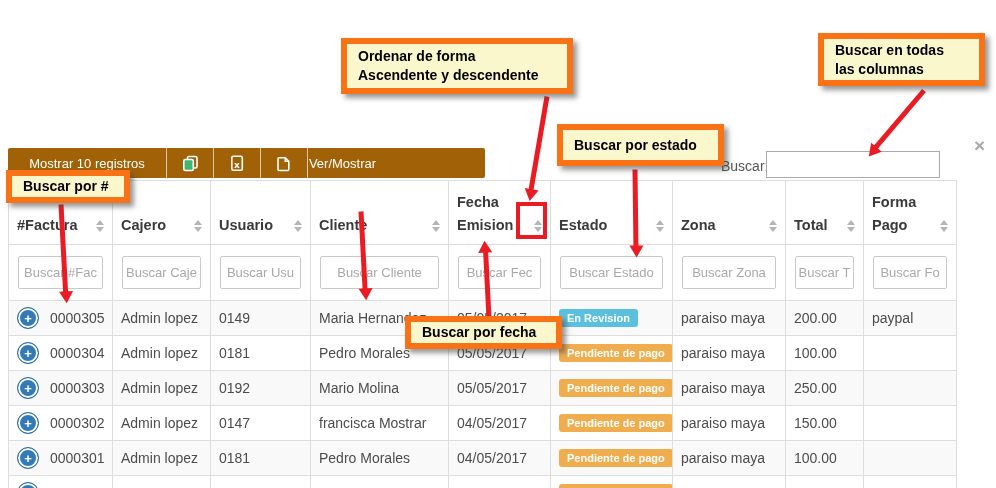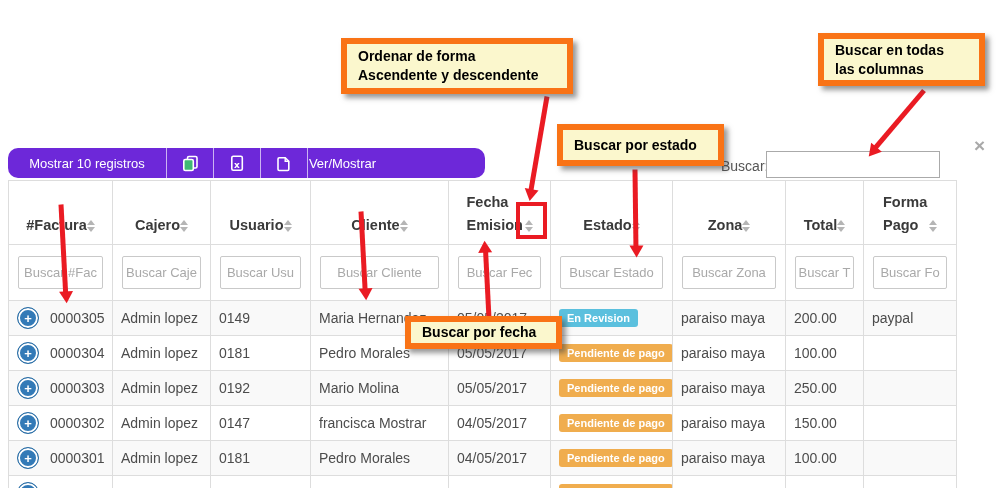--- a/index.html
+++ b/index.html
@@ -1,38 +1,38 @@
 <!DOCTYPE html>
 <html><head>
 <meta charset="utf-8">
 <style>
   html,body{margin:0;padding:0;width:996px;height:488px;background:#fff;overflow:hidden;
             font-family:"Liberation Sans","DejaVu Sans",sans-serif;}
   #stage{position:relative;width:996px;height:488px;overflow:hidden;}
 
   
   .toolbar{position:absolute;left:8px;top:148px;width:477px;height:30px;display:flex;
-           background:#6d28d9;border-radius:10px;overflow:hidden;}
+           background:#a16207;border-radius:2px;overflow:hidden;}
   .tbtn{display:flex;align-items:center;justify-content:center;color:#fff;font-size:13px;
         height:100%;box-sizing:border-box;border-left:1px solid rgba(255,255,255,.65);cursor:pointer;}
   .tbtn:first-child{border-left:none;}
   .tbtn svg{display:block;}
 
   
   .gs-label{position:absolute;left:721px;top:158px;font-size:14px;color:#555;}
   .gs-input{position:absolute;left:766px;top:151px;width:174px;height:27px;border:1px solid #aaa;
             box-sizing:border-box;font-size:13px;padding:0 6px;}
   .close-x{position:absolute;left:974px;top:135px;color:#a9a9a9;font-size:19px;font-weight:bold;cursor:pointer;}
 
   
   .dt-wrap{position:absolute;left:8px;top:180px;width:949px;height:308px;overflow:hidden;}
   table{border-collapse:collapse;table-layout:fixed;width:948px;}
   th,td{border:1px solid #ddd;box-sizing:border-box;overflow:hidden;}
   th{height:64px;vertical-align:bottom;padding:0 6px 8px 8px;background:#fff;cursor:pointer;}
-  .hcell{display:flex;justify-content:center;align-items:flex-end;
+  .hcell{display:flex;justify-content:space-between;align-items:flex-end;
          font-size:14.5px;font-weight:bold;color:#3a3a3a;line-height:1.55;text-align:left;}
   .sort{display:inline-flex;flex-direction:column;gap:2px;margin:0 2px 4px 0;}
   .sort i{display:block;width:0;height:0;border-left:4.5px solid transparent;border-right:4.5px solid transparent;}
   .sort .up{border-bottom:5px solid #b5b5b5;}
   .sort .down{border-top:5px solid #b5b5b5;}
   .frow td{height:56px;background:#fff;text-align:center;}
   .frow input{width:calc(100% - 16px);height:33px;border:1px solid #c9c9c9;border-radius:2px;
               box-sizing:border-box;text-align:center;font-size:13px;color:#555;
               font-family:"Liberation Sans","DejaVu Sans",sans-serif;}
   .frow input::placeholder{color:#a9a9a9;opacity:1;}
@@ -301,20 +301,21 @@
           <td></td>
           <td></td>
           <td></td>
         </tr>
       </tbody>
     </table>
   </div>
 
   <div class="redbox"></div>
 
+  <div class="callout" style="left:6px;top:170px;width:124px;height:33px;">Buscar por #</div>
   <div class="callout" style="left:341px;top:38px;width:232px;height:56px;">Ordenar de forma
 Ascendente y descendente</div>
   <div class="callout" style="left:545px;top:124px;width:167px;height:42px;margin-left:12px;">Buscar por estado</div>
   <div class="callout" style="left:818px;top:33px;width:167px;height:53px;">Buscar en todas
 las columnas</div>
   <div class="callout" style="left:405px;top:316px;width:157px;height:33px;">Buscar por fecha</div>
 
   <div class="arrow" style="left:61px;top:202px;width:88px;transform:rotate(87deg);"></div>
   <div class="arrow" style="left:361px;top:209px;width:78px;transform:rotate(87deg);"></div>
   <div class="arrow" style="left:547px;top:94px;width:95px;transform:rotate(99.7deg);"></div>

